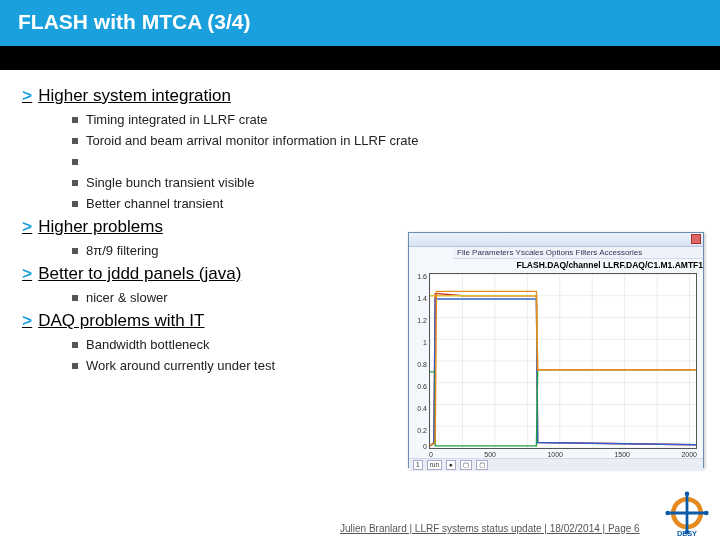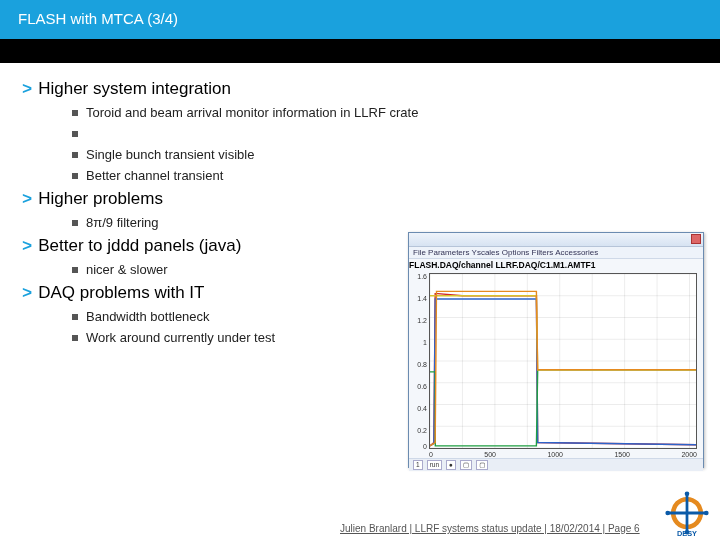--- a/index.html
+++ b/index.html
@@ -1,53 +1,54 @@
 <!DOCTYPE html>
 <html><head>
 <meta charset="utf-8">
 <style>
   * { box-sizing: border-box; margin: 0; padding: 0; }
   html, body { width: 720px; height: 540px; font-family: Arial, Helvetica, sans-serif; background: #fff; overflow: hidden; }
   .slide { position: relative; width: 720px; height: 540px; }
-  .title-bar { background: #1aa1dd; color: #fff; padding: 10px 18px 12px 18px; font-size: 15px; font-weight: normal; }
+  .title-bar { background: #1aa1dd; color: #fff; padding: 10px 18px 12px 18px; font-size: 21px; font-weight: bold; }
   .black-strip { background: #000; height: 24px; width: 100%; }
   .content { padding: 10px 22px 0 44px; position: relative; }
-  .lvl1 { margin: 6px 0 4px -22px; font-size: 17px; color: #000; }
+  .lvl1 { margin: 6px 0 4px -22px; font-size: 17px; color: #000; text-decoration: underline; }
   .lvl1 .chev { color: #1aa1dd; font-weight: bold; margin-right: 6px; font-family: "Courier New", monospace; }
   .lvl2 { margin: 6px 0 6px 28px; font-size: 13px; color: #222; }
   .lvl2 .sq { display: inline-block; width: 6px; height: 6px; background: #555; margin-right: 8px; vertical-align: 1px; }
   .chart-window {
     position: absolute; top: 232px; left: 408px; width: 296px; height: 236px;
     border: 1px solid #6b8bb0; background: #f4f7fb;
     box-shadow: 1px 1px 3px rgba(0,0,0,.25);
   }
   .chart-titlebar { height: 14px; background: linear-gradient(#eef3fa,#d7e3f2); border-bottom:1px solid #b6c4d8; position:relative; }
   .chart-close { position:absolute; right:2px; top:1px; width:10px; height:10px; background:#d66; border:1px solid #a33; }
-  .chart-menu { font-size: 8px; color:#335; padding: 1px 4px; background:#eef3fa; border-bottom:1px solid #cfd9e8;}
-  .chart-caption { font-size: 8.5px; font-weight:bold; text-align:left; padding:1px 0; color:#000; }
+  .chart-menu { font-size: 8px; color:#335; padding: 1px 4px; background:#eef3fa; border-bottom:1px solid #cfd9e8;margin-left:44px;}
+  .chart-caption { font-size: 8.5px; font-weight:bold; text-align:right; padding:1px 0; color:#000; }
   .plot-area { position:relative; margin:2px 6px 2px 20px; height:176px; background:#fff; border:1px solid #555; overflow:hidden; }
   .yaxis { position:absolute; left:4px; width:14px; font-size:7px; color:#333; text-align:right;}
   .xaxis-row { font-size:7px; color:#333; display:flex; justify-content:space-between; margin:0 6px 0 20px;}
   .status-row { font-size:6.5px; color:#333; background:#e9eef6; display:flex; gap:4px; padding:1px 4px; border-top:1px solid #cfd9e8;}
   .status-row span { background:#fff; border:1px solid #aac; padding:0 2px; }
   .footer { position:absolute; bottom:6px; left:340px; font-size:10px; color:#555;text-decoration:underline; }
   .logo { position:absolute; bottom:0; right:10px; }
   .logo svg { width:46px; height:46px; }
   
 </style>
 </head>
 <body>
 
 <div class="slide">
   <div class="title-bar">FLASH with MTCA (3/4)</div>
   <div class="black-strip"></div>
 
   <div class="content">
 
     <div class="lvl1"><span class="chev">&gt;</span><span>Higher system integration</span></div>
+      <div class="lvl2"><span class="sq"></span><span>Timing integrated in LLRF crate</span></div>
       <div class="lvl2"><span class="sq"></span><span>Toroid and beam arrival monitor information in LLRF crate</span></div>
       <div class="lvl2"><span class="sq"></span></div>
 
       <div class="lvl2"><span class="sq"></span><span>Single bunch transient visible</span></div>
       <div class="lvl2"><span class="sq"></span><span>Better channel transient</span></div>
 
     <div class="lvl1"><span class="chev">&gt;</span><span>Higher problems</span></div>
       <div class="lvl2"><span class="sq"></span><span>8π/9 filtering</span></div>
 
     <div class="lvl1"><span class="chev">&gt;</span><span>Better to jddd panels (java)</span></div>

